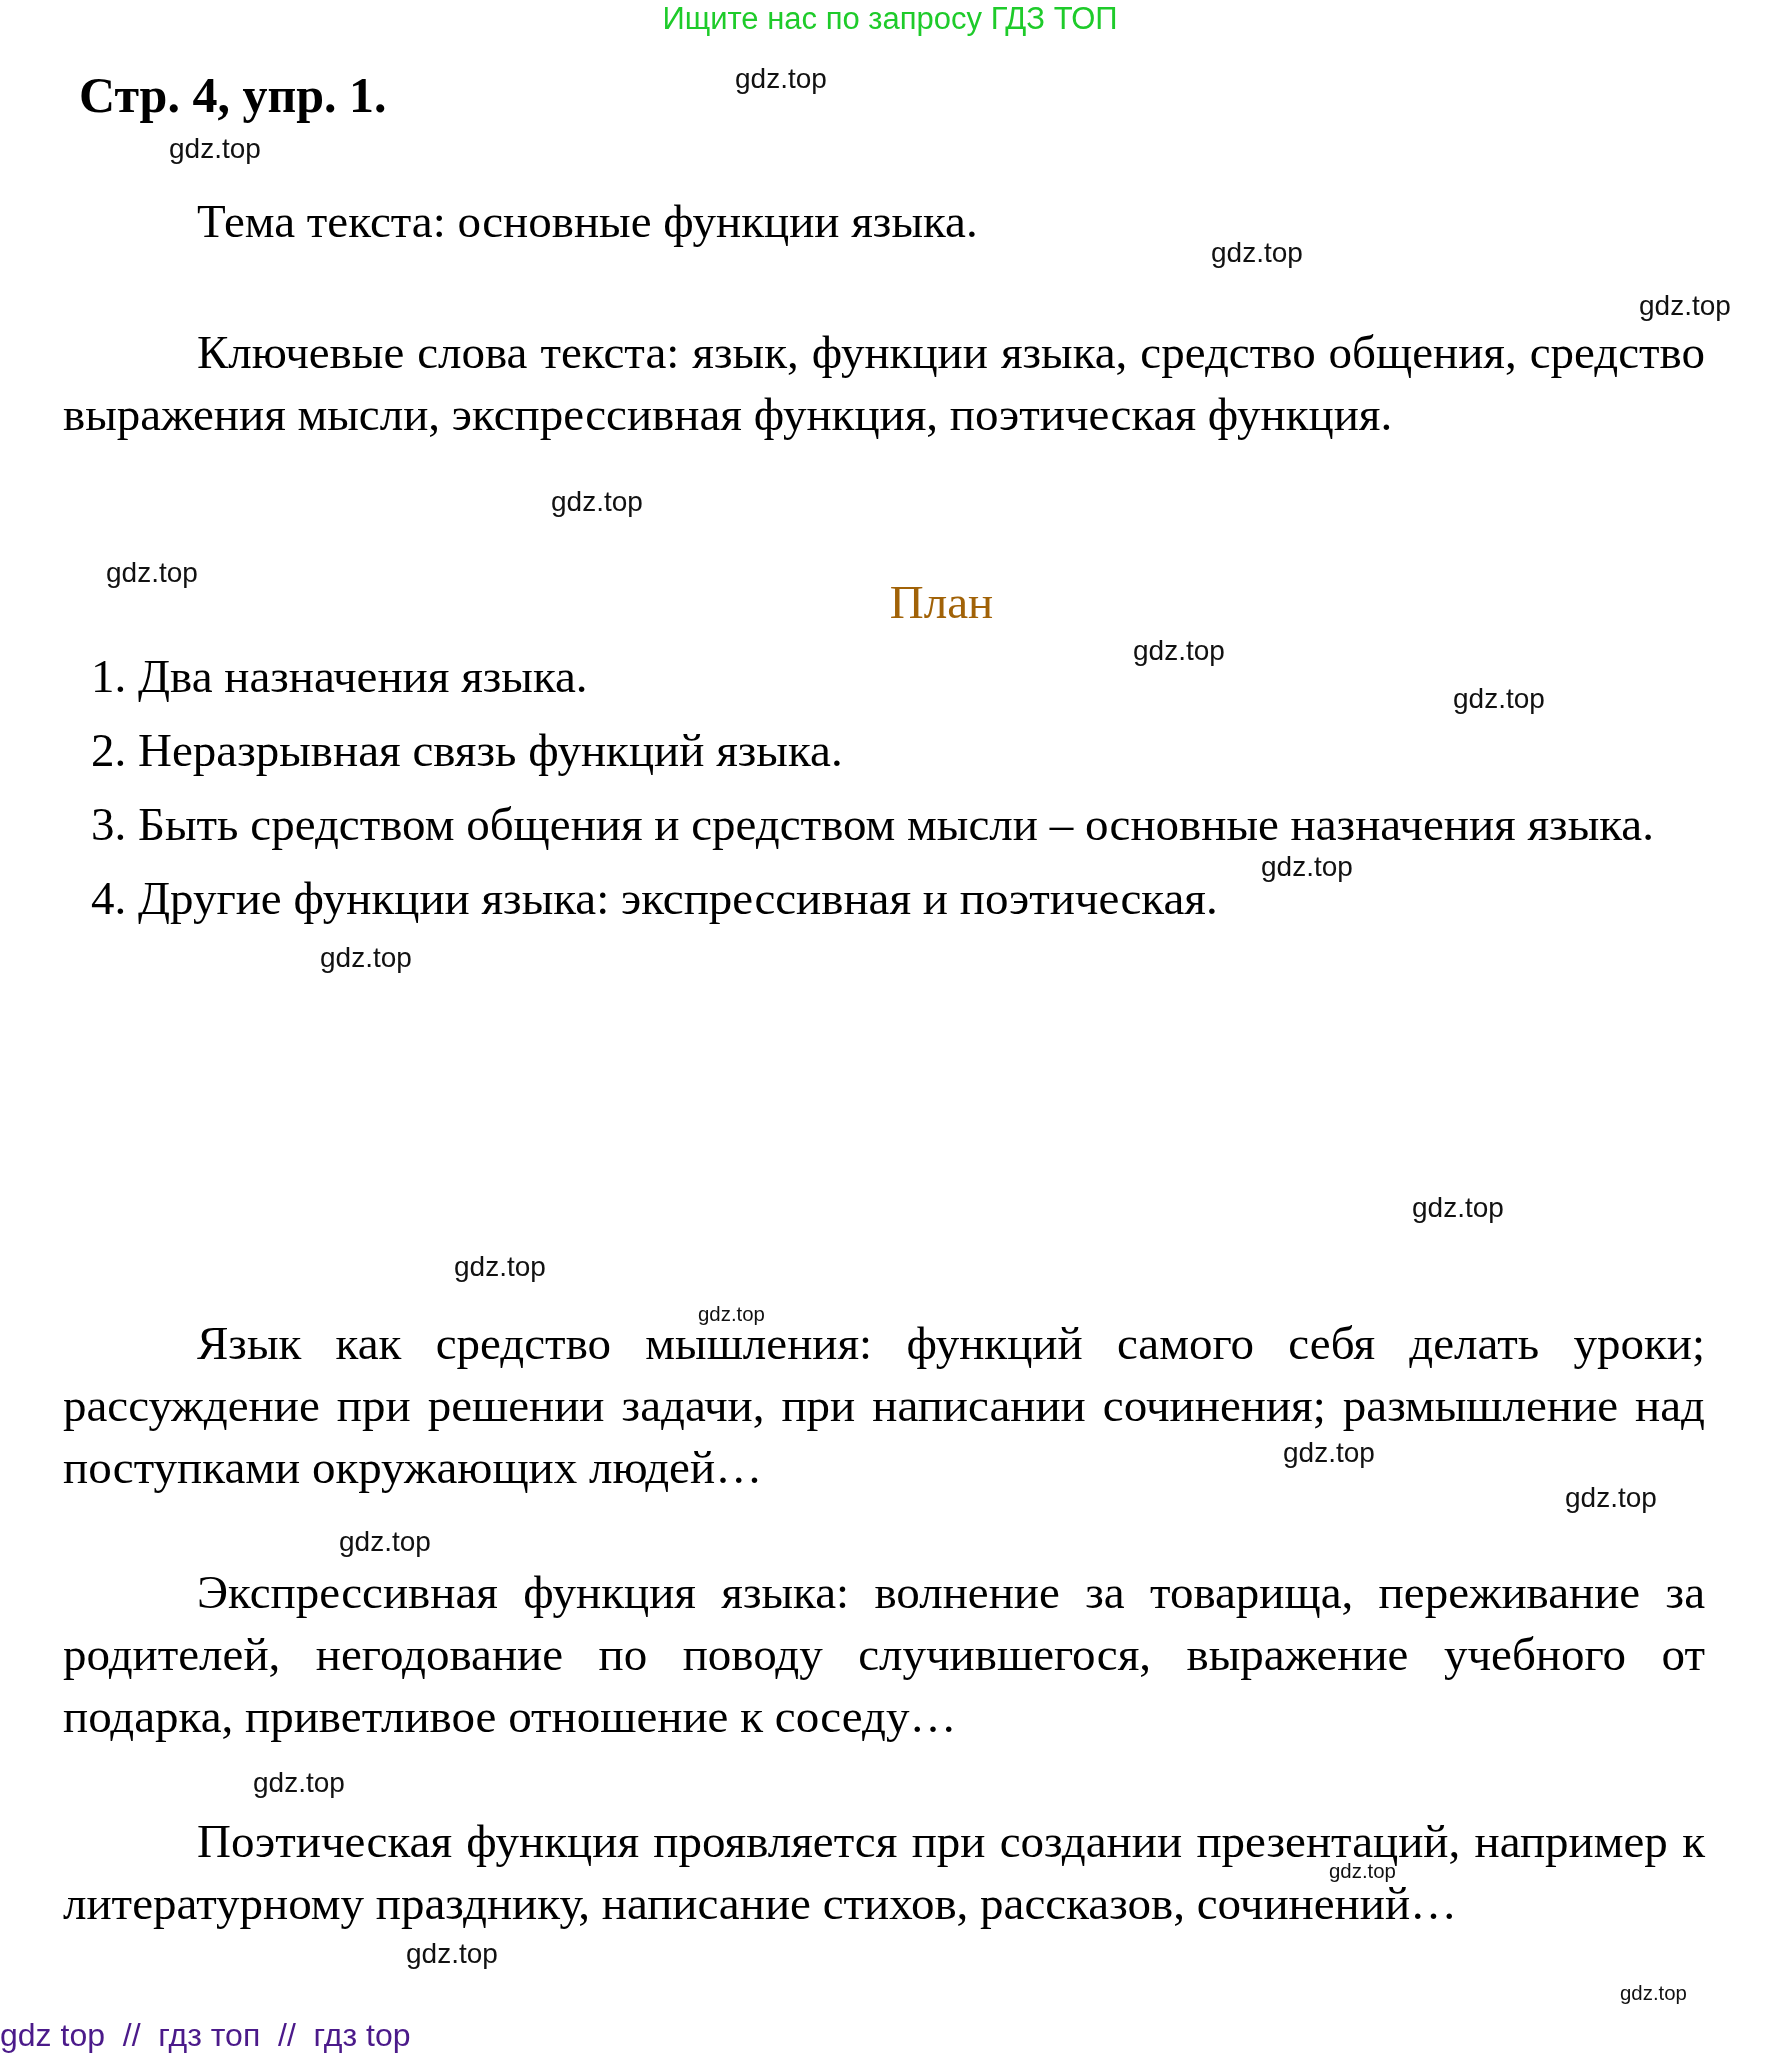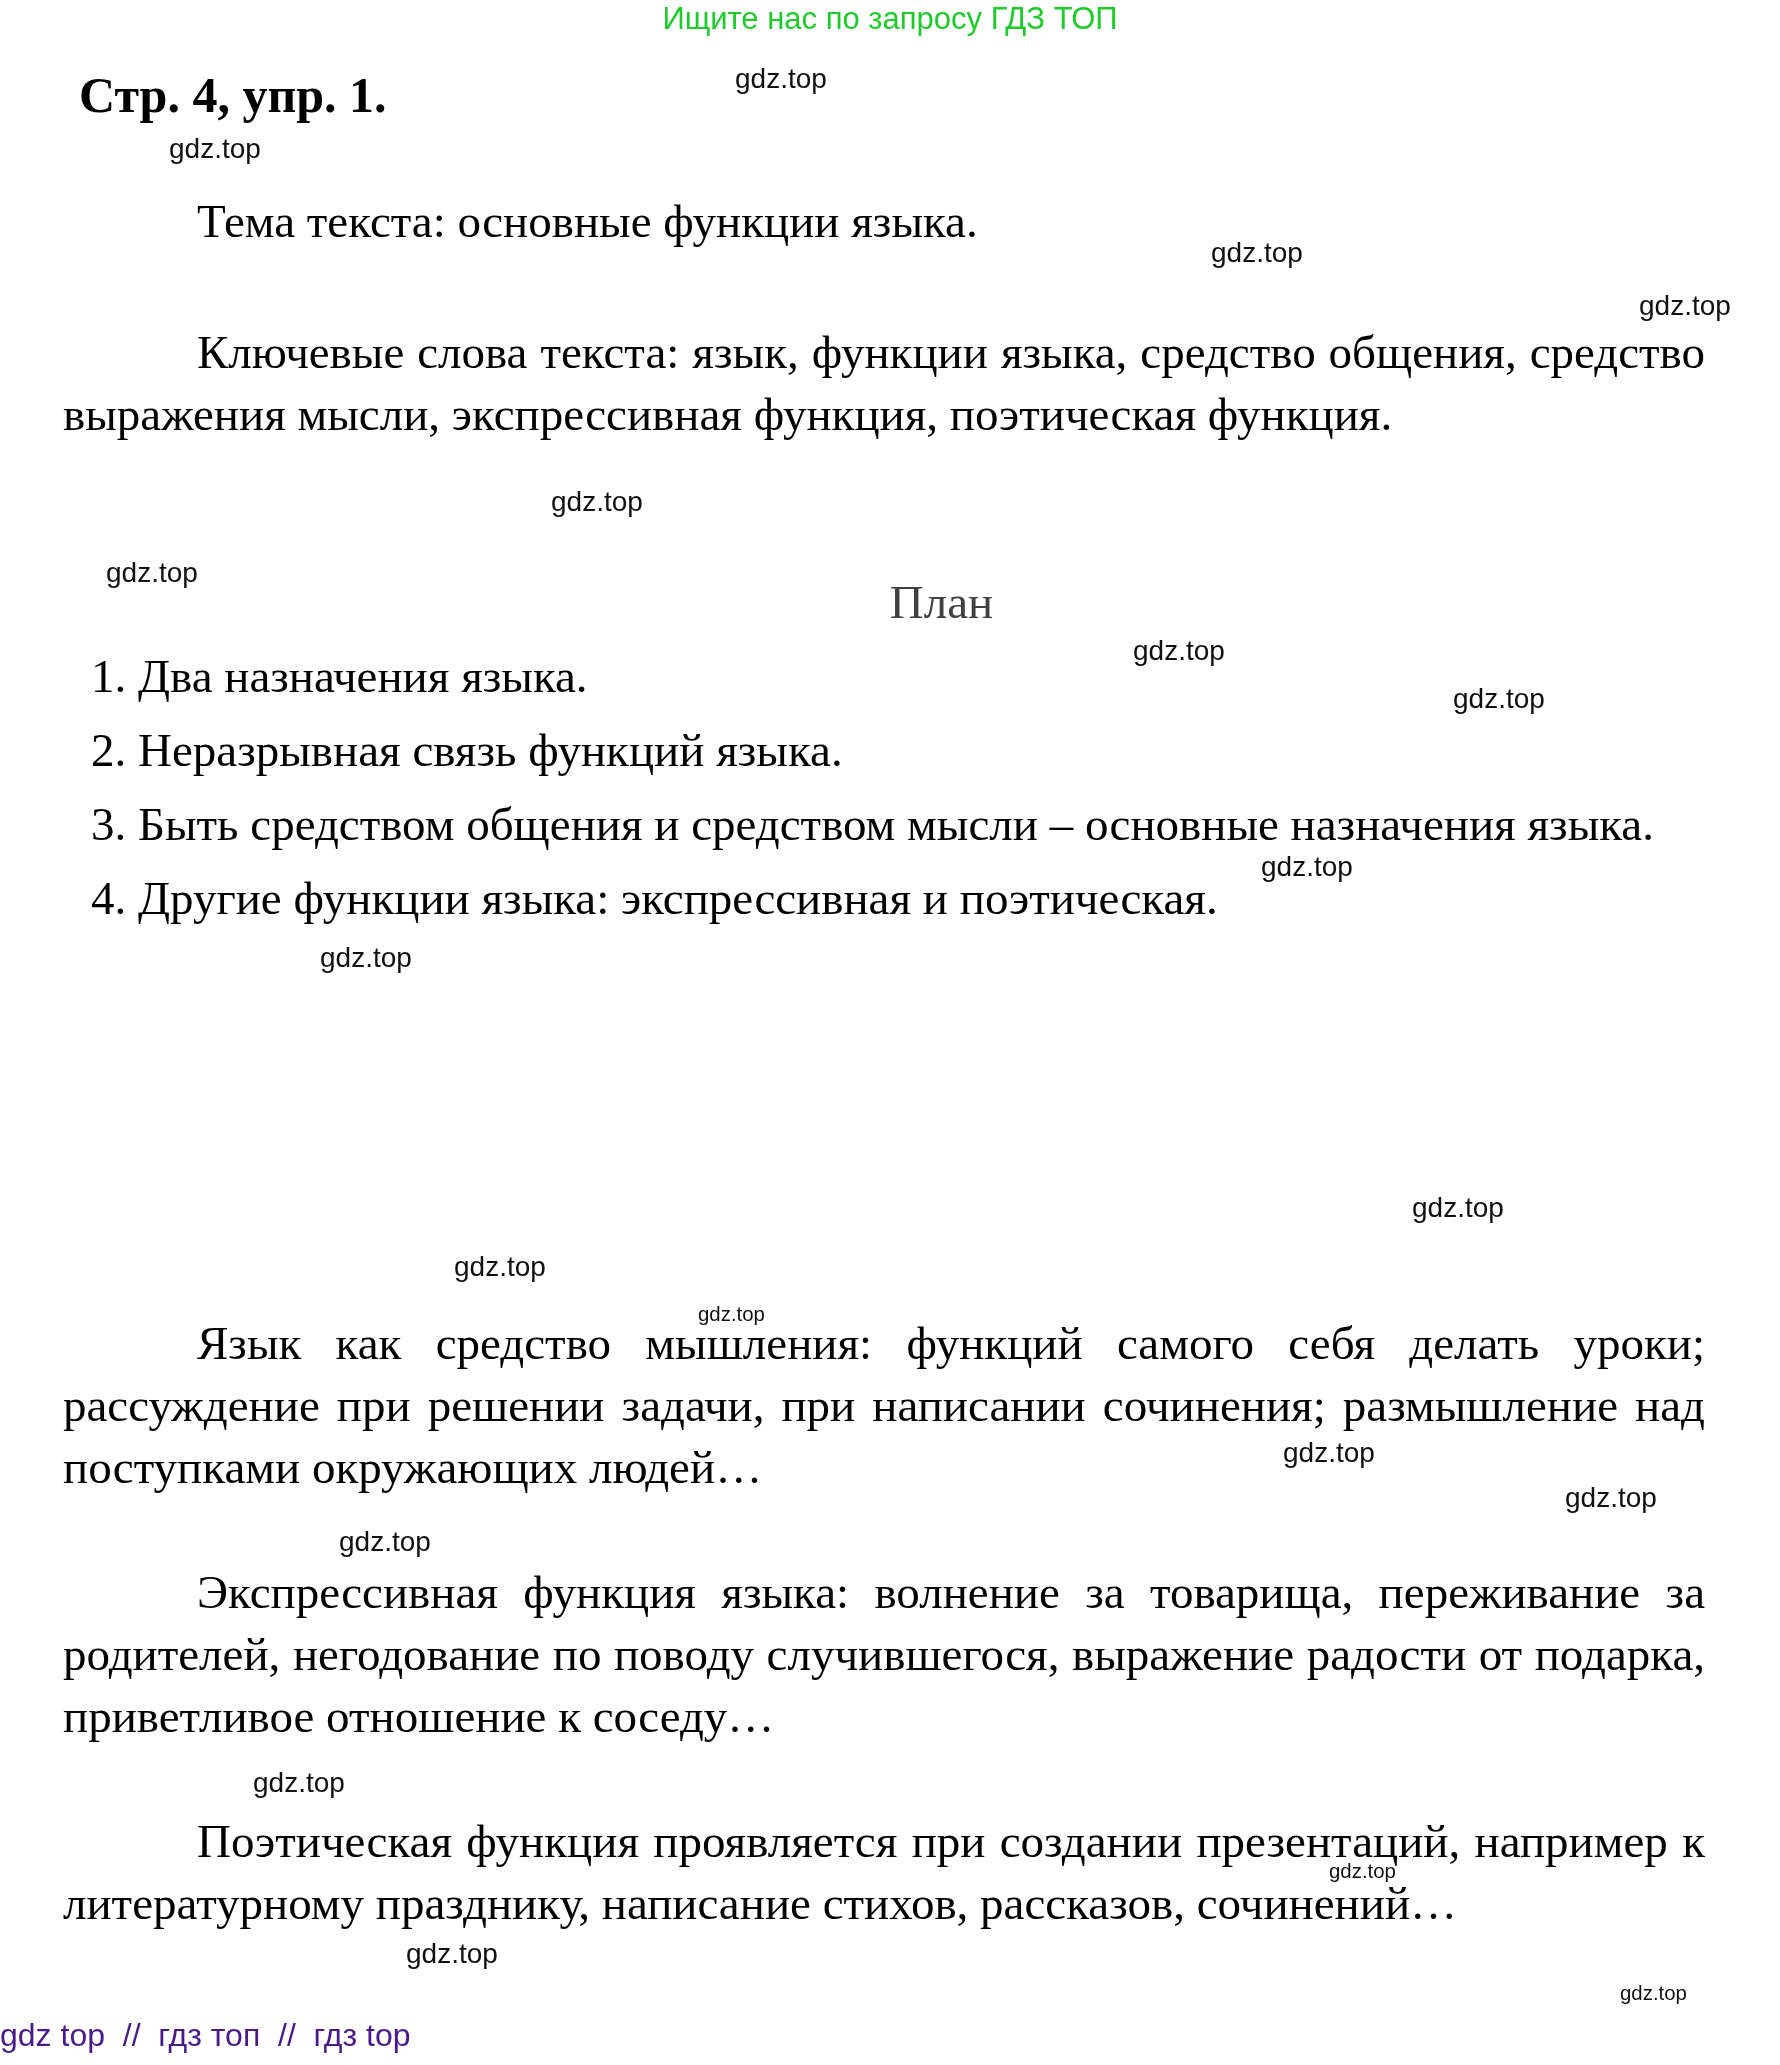--- a/index.html
+++ b/index.html
@@ -17,21 +17,21 @@
   }
   .para {
     position: absolute; left: 63px; width: 1642px;
     font-family: "Liberation Serif", serif; font-size: 47px; line-height: 62px;
     color: #000; text-align: justify; text-indent: 134px; margin: 0;
   }
   .para.left { text-align: left; }
   .plan-title {
     position: absolute; left: 79px; width: 1642px; top: 571px;
     font-family: "Liberation Serif", serif; font-size: 47px; line-height: 62px;
-    text-align: center; color: #404040; padding-left: 83px; box-sizing: border-box;
+    text-align: center; color: #a16207; padding-left: 83px; box-sizing: border-box;
   }
   .plan-list {
     position: absolute; left: 79px; top: 633px; width: 1642px; margin: 0; padding: 0; list-style: none;
     font-family: "Liberation Serif", serif; font-size: 47px; line-height: 62px; color: #000;
   }
   .plan-list li { margin: 12px; padding: 0; }
   .wm {
     position: absolute;
     font-family: "Liberation Sans", sans-serif; font-size: 28px; line-height: 32px;
     color: #111; white-space: nowrap;
@@ -61,21 +61,21 @@
   <ul class="plan-list">
     <li>1. Два назначения языка.</li>
     <li>2. Неразрывная связь функций языка.</li>
     <li style="text-align:justify;text-align-last:left;">3. Быть средством общения и средством мысли – основные назначения языка.</li>
     <li>4. Другие функции языка: экспрессивная и поэтическая.</li>
   </ul>
 
 
   <p class="para" style="top:1312px;">Язык как средство мышления: функций самого себя делать уроки; рассуждение при решении задачи, при написании сочинения; размышление над поступками окружающих людей…</p>
 
-  <p class="para" style="top:1561px;">Экспрессивная функция языка: волнение за товарища, переживание за родителей, негодование по поводу случившегося, выражение радости от подарка, приветливое отношение к соседу…</p>
+  <p class="para" style="top:1561px;">Экспрессивная функция языка: волнение за товарища, переживание за родителей, негодование по поводу случившегося, выражение учебного от подарка, приветливое отношение к соседу…</p>
 
   <p class="para" style="top:1810px;">Поэтическая функция проявляется при создании презентаций, например к литературному празднику, написание стихов, рассказов, сочинений…</p>
 
   <span class="wm" style="left:735px;top:63px;">gdz.top</span>
   <span class="wm" style="left:169px;top:133px;">gdz.top</span>
   <span class="wm" style="left:1211px;top:237px;">gdz.top</span>
   <span class="wm" style="left:1639px;top:290px;">gdz.top</span>
   <span class="wm" style="left:551px;top:486px;">gdz.top</span>
   <span class="wm" style="left:106px;top:557px;">gdz.top</span>
   <span class="wm" style="left:1133px;top:635px;">gdz.top</span>

